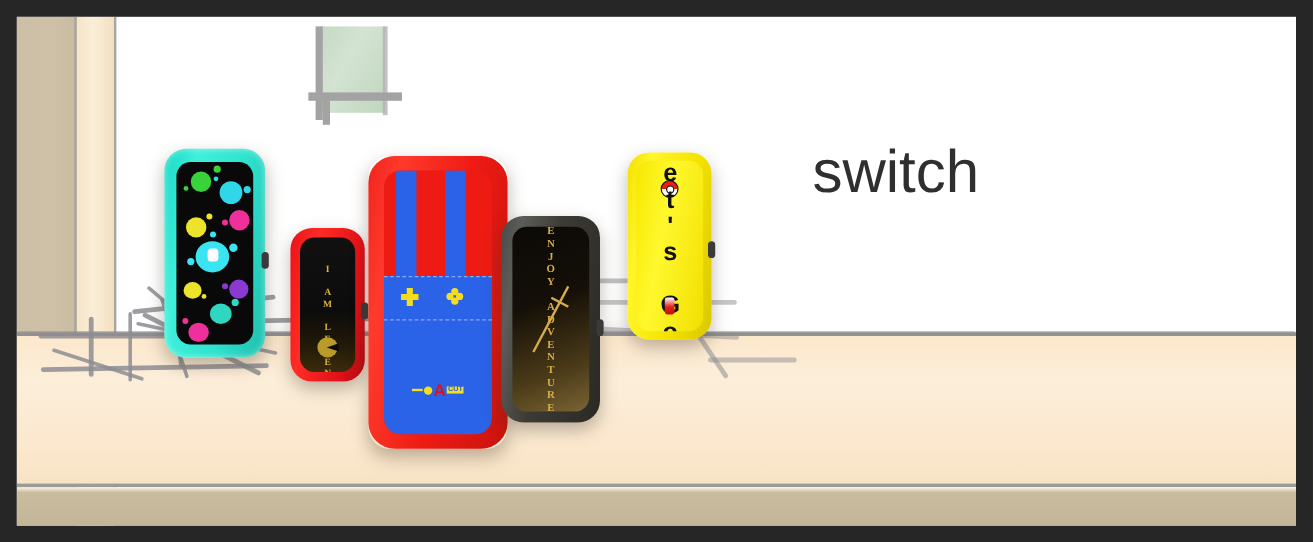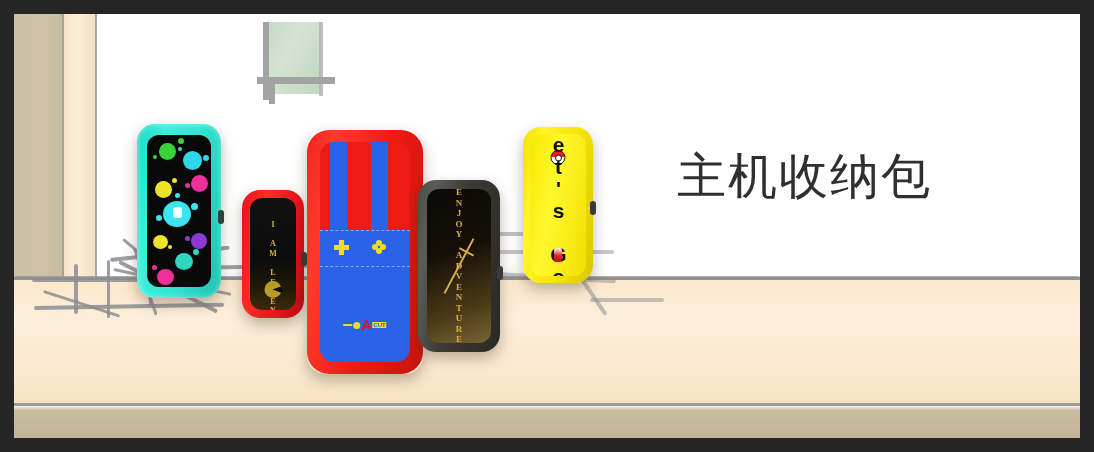--- a/index.html
+++ b/index.html
@@ -412,17 +412,17 @@
       <div class="shell"></div>
       <div class="zipper-nub" style="right:-3px;top:74px;"></div>
       <div class="screenface">
         <div class="pokeball"></div>
         <div class="vtext lg-txt">Let's Go</div>
         <div class="pika"></div>
       </div>
     </div>
 
     <div class="headline">
-      <div class="h-cn">主机收纳包</div>
+      <div class="h-en">switch</div>
     </div>
 
   </div>
 </div>
 
 </body></html>

